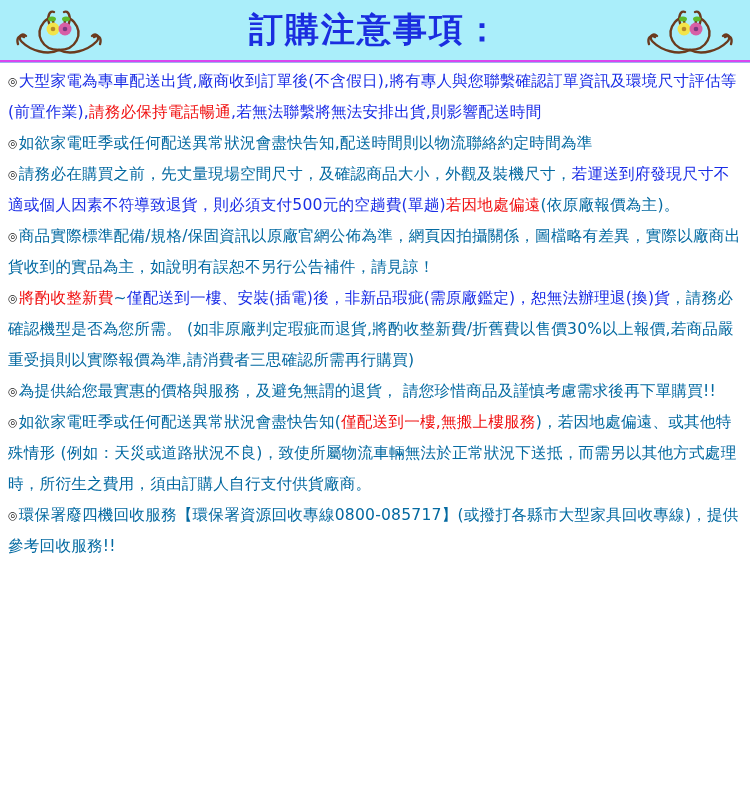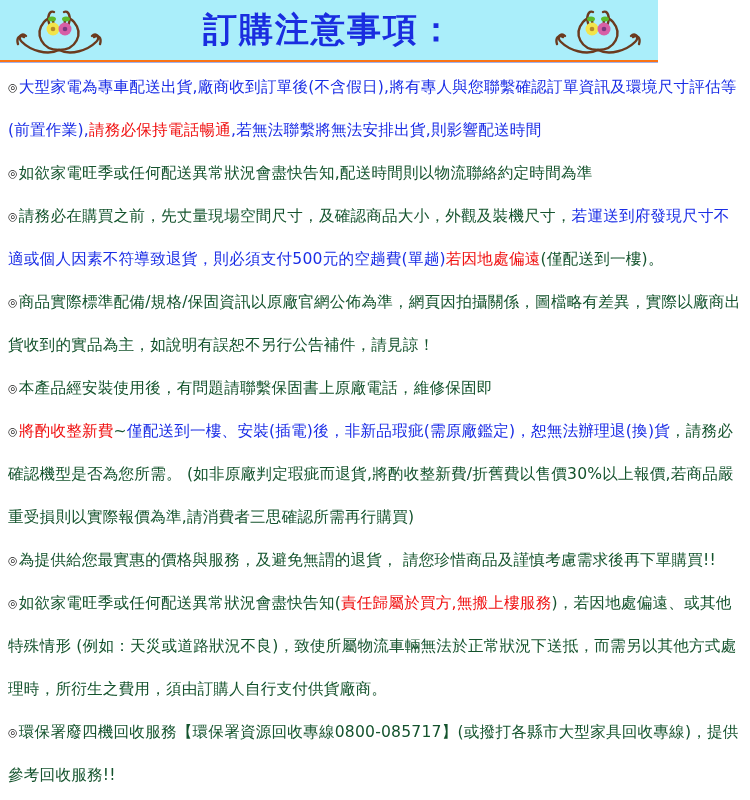--- a/index.html
+++ b/index.html
@@ -1,40 +1,40 @@
 <!DOCTYPE html>
 <html><head>
 <meta charset="utf-8">
 <style>
   html, body { margin: 0; padding: 0; background: #ffffff; }
   body { width: 750px; height: 800px; overflow: hidden; font-family: "DejaVu Sans", "Liberation Sans", sans-serif; }
   .header {
-    position: relative; width: 658px; height: 60px;
+    position: relative; width: 750px; height: 60px;
     background: #aaeefa;
-    border-bottom: 2px solid #f97316;
+    border-bottom: 2px solid #d946ef;
     box-shadow: 0 1px 0 #9fb2ef;
   }
   .ornament { position: absolute; top: 4px; width: 95px; height: 52px; }
   .ornament.left { left: 12px; }
   .ornament.right { right: 12px; left: auto; }
   .title {
     position: absolute; left: 0; right: 0; top: 8px; text-align: center;
     font-size: 34px; font-weight: bold; color: #1a2de0; letter-spacing: 2px;
     line-height: 42px;
   }
   .content {
     padding: 4px 6px 0 8px;
-    font-size: 15.6px; line-height: 43px; color: #111;
+    font-size: 15.6px; line-height: 31px; color: #111;
     letter-spacing: 0.2px;
   }
   .para { margin: 0; }
   .bullet { font-size: 11px; vertical-align: 1px; margin-right: 1px; color: #111; }
   .blue { color: #1a2de6; }
   .red { color: #f01010; }
-  .black { color: #14532d; }
+  .black { color: #0369a1; }
 </style>
 </head>
 <body>
 
 <div class="header">
   <svg class="ornament left" viewBox="0 0 95 52">
     <g fill="none" stroke="#6b3a1e" stroke-width="2.4" stroke-linecap="round">
       <path d="M47 46 C30 46 22 30 32 18 C38 11 44 16 40 22"></path>
       <path d="M47 46 C64 46 72 30 62 18 C56 11 50 16 54 22"></path>
       <path d="M47 46 C35 52 18 46 10 38 C5 33 10 28 14 32"></path>
@@ -70,20 +70,19 @@
     <circle cx="41" cy="25" r="6.5" fill="#f3e44a"></circle>
     <circle cx="41" cy="25" r="2.3" fill="#b68a2a"></circle>
     <circle cx="53" cy="25" r="6.5" fill="#d75fa6"></circle>
     <circle cx="53" cy="25" r="2.3" fill="#7a3a80"></circle>
   </svg>
 </div>
 
 <div class="content" id="notice-list">
     <p class="para"><span class="bullet">◎</span><span class="blue">大型家電為專車配送出貨,廠商收到訂單後(不含假日),將有專人與您聯繫確認訂單資訊及環境尺寸評估等(前置作業),</span><span class="red">請務必保持電話暢通</span><span class="blue">,若無法聯繫將無法安排出貨,則影響配送時間</span></p>
     <p class="para"><span class="bullet">◎</span><span class="black">如欲家電旺季或任何配送異常狀況會盡快告知,配送時間則以物流聯絡約定時間為準</span></p>
-    <p class="para"><span class="bullet">◎</span><span class="black">請務必在購買之前，先丈量現場空間尺寸，及確認商品大小，外觀及裝機尺寸，</span><span class="blue">若運送到府發現尺寸不適或個人因素不符導致退貨，則必須支付500元的空趟費(單趟)</span><span class="red">若因地處偏遠</span><span class="black">(僅配送到一樓)。</span></p>
+    <p class="para"><span class="bullet">◎</span><span class="black">請務必在購買之前，先丈量現場空間尺寸，及確認商品大小，外觀及裝機尺寸，</span><span class="blue">若運送到府發現尺寸不適或個人因素不符導致退貨，則必須支付500元的空趟費(單趟)</span><span class="red">若因地處偏遠</span><span class="black">(依原廠報價為主)。</span></p>
     <p class="para"><span class="bullet">◎</span><span class="black">商品實際標準配備/規格/保固資訊以原廠官網公佈為準，網頁因拍攝關係，圖檔略有差異，實際以廠商出貨收到的實品為主，如說明有誤恕不另行公告補件，請見諒！</span></p>
-    <p class="para"><span class="bullet">◎</span><span class="black">本產品經安裝使用後，有問題請聯繫保固書上原廠電話，維修保固即</span></p>
     <p class="para"><span class="bullet">◎</span><span class="red">將酌收整新費</span><span class="black">~</span><span class="blue">僅配送到一樓、安裝(插電)後，非新品瑕疵(需原廠鑑定)，恕無法辦理退(換)貨</span><span class="black">，請務必確認機型是否為您所需。 (如非原廠判定瑕疵而退貨,將酌收整新費/折舊費以售價30%以上報價,若商品嚴重受損則以實際報價為準,請消費者三思確認所需再行購買)</span></p>
     <p class="para"><span class="bullet">◎</span><span class="black">為提供給您最實惠的價格與服務，及避免無謂的退貨， 請您珍惜商品及謹慎考慮需求後再下單購買!!</span></p>
-    <p class="para"><span class="bullet">◎</span><span class="black">如欲家電旺季或任何配送異常狀況會盡快告知(</span><span class="red">責任歸屬於買方,無搬上樓服務</span><span class="black">)，若因地處偏遠、或其他特殊情形 (例如：天災或道路狀況不良)，致使所屬物流車輛無法於正常狀況下送抵，而需另以其他方式處理時，所衍生之費用，須由訂購人自行支付供貨廠商。</span></p>
+    <p class="para"><span class="bullet">◎</span><span class="black">如欲家電旺季或任何配送異常狀況會盡快告知(</span><span class="red">僅配送到一樓,無搬上樓服務</span><span class="black">)，若因地處偏遠、或其他特殊情形 (例如：天災或道路狀況不良)，致使所屬物流車輛無法於正常狀況下送抵，而需另以其他方式處理時，所衍生之費用，須由訂購人自行支付供貨廠商。</span></p>
     <p class="para"><span class="bullet">◎</span><span class="black">環保署廢四機回收服務【環保署資源回收專線0800-085717】(或撥打各縣市大型家具回收專線)，提供參考回收服務!!</span></p>
   </div>
 
 </body></html>

